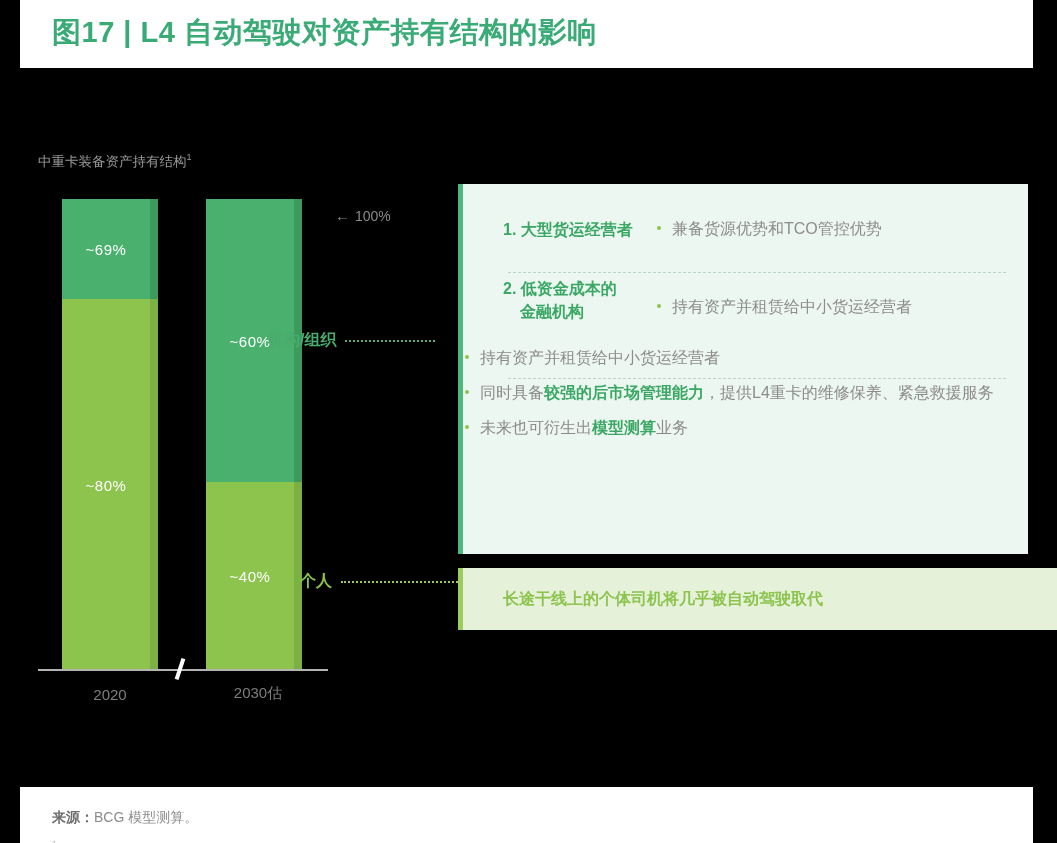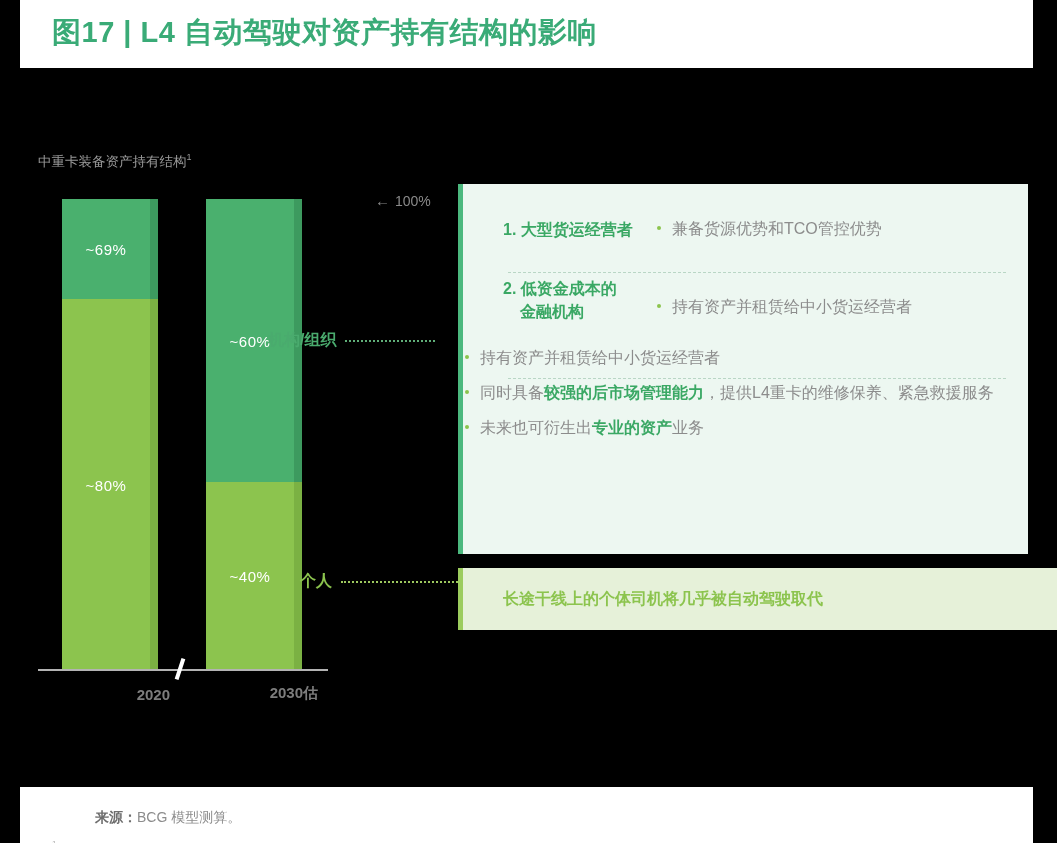--- a/index.html
+++ b/index.html
@@ -27,28 +27,28 @@
   .seg .val{position:absolute;left:0;top:50%;width:88px;transform:translateY(-50%);
             text-align:center;color:#fff;font-size:15px;letter-spacing:.5px;}
 
   #bar-2020{left:24px;}
   #bar-2030{left:168px;}
 
   .axis-line{position:absolute;left:0;bottom:49px;width:290px;height:2px;
              background:#b3b3b3;}
   .axis-break{position:absolute;left:140px;bottom:40px;width:4px;height:22px;
               background:#ffffff;transform:rotate(18deg);}
-  .xtick{position:absolute;bottom:17px;width:120px;text-align:right;
-         font-size:15px;color:#7d7d7d;font-weight:bold;}
+  .xtick{position:absolute;bottom:17px;width:120px;text-align:center;
+         font-size:15px;color:#7d7d7d;}
   #tick-2020{left:12px;}
   #tick-2030{left:160px;}
 
   
-  #ann-100{position:absolute;left:297px;top:12px;font-size:14px;color:#8a8a8a;
-           white-space:nowrap;margin-left:40px;}
+  #ann-100{position:absolute;left:297px;top:27px;font-size:14px;color:#8a8a8a;
+           white-space:nowrap;}
   #ann-100 .arw{display:inline-block;margin-right:5px;font-size:15px;color:#8a8a8a;}
 
   
   .callout{position:absolute;display:flex;align-items:center;white-space:nowrap;}
   .callout .txt{font-size:16px;font-weight:700;}
   .callout .dots{height:0;border-top:2px dotted currentColor;margin-left:9px;}
   #callout-org{left:268px;top:330px;color:#4aab6e;}
   #callout-org .dots{width:90px;color:#5fae78;}
   #callout-ind{left:300px;top:571px;color:#8cc44e;}
   #callout-ind .dots{width:128px;color:#9ec95f;}
@@ -82,21 +82,21 @@
   
   #note-box{position:absolute;left:458px;top:568px;width:664px;height:62px;
             background:#e6f1d9;border-left:5px solid #9ccc5e;box-sizing:border-box;
             display:flex;align-items:center;}
   #note-text{padding-left:40px;font-size:16px;font-weight:700;color:#8cc44e;}
 
   
   #footer{position:absolute;left:20px;top:787px;width:1013px;height:56px;
           background:#ffffff;}
   #source-line{position:absolute;left:32px;top:22px;font-size:14px;color:#8c8c8c;
-               white-space:nowrap;margin-left:43px;}
+               white-space:nowrap;}
   #source-line b{color:#6e6e6e;font-weight:700;}
   #footnote-line{position:absolute;left:32px;top:52px;font-size:12.5px;
                  color:#b0b0b0;white-space:nowrap;}
   #footnote-line sup{font-size:8px;vertical-align:super;}
 </style>
 </head>
 <body>
 
 <div id="header-bar">
   <div id="header-title">图17 | L4 自动驾驶对资产持有结构的影响</div>
@@ -186,21 +186,21 @@
 
   <div class="prow" id="row3">
     <div class="bul">
       <div class="bullet">
         <span>持有资产并租赁给中小货运经营者</span>
       </div>
       <div class="bullet">
         <span>同时具备</span><b>较强的后市场管理能力</b><span>，提供L4重卡的维修保养、紧急救援服务</span>
       </div>
       <div class="bullet">
-        <span>未来也可衍生出</span><b>专业的资产</b><span>业务</span>
+        <span>未来也可衍生出</span><b>模型测算</b><span>业务</span>
       </div>
     </div>
   </div>
 </div>
 
 <div id="note-box">
   <div id="note-text">长途干线上的个体司机将几乎被自动驾驶取代</div>
 </div>
 
 <div id="footer">

